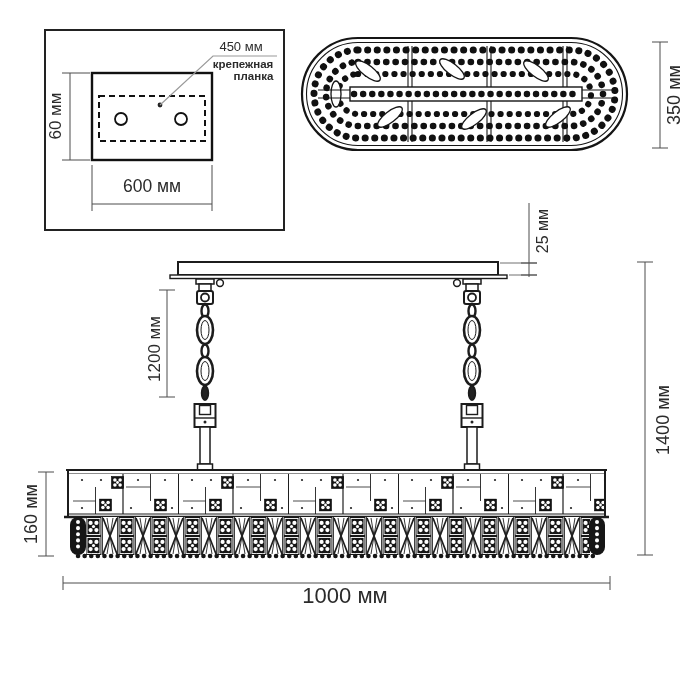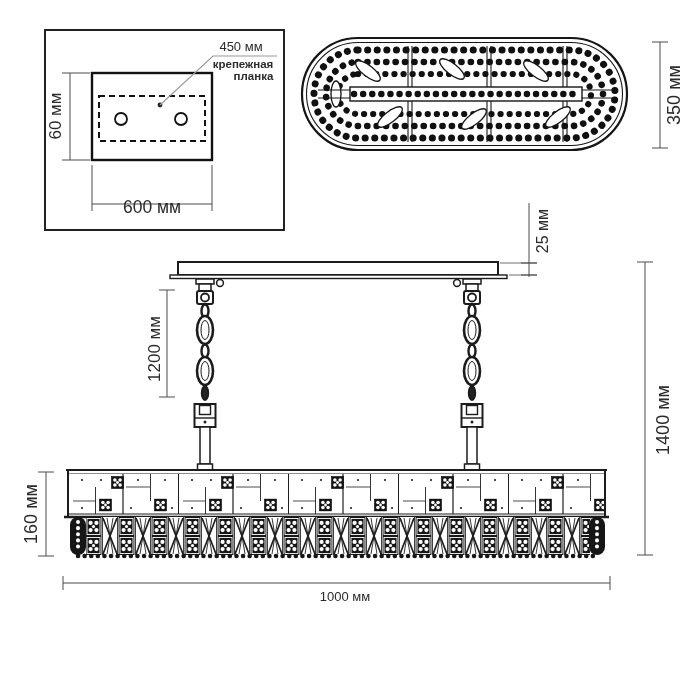--- a/index.html
+++ b/index.html
@@ -229,27 +229,27 @@
 
 <div class="hlabel" style="left:241px;top:46px;font-size:13px;">450 мм</div>
 
 <div class="caption" style="left:243px;top:70px;">
   <div>крепежная</div>
   <div>планка</div>
 </div>
 
 <div class="vlabel" style="left:56px;top:116px;font-size:17px;">60 мм</div>
 
-<div class="hlabel" style="left:152px;top:207px;font-size:17.5px;">600 мм</div>
+<div class="hlabel" style="left:152px;top:186px;font-size:17.5px;">600 мм</div>
 
 <div class="vlabel" style="left:674px;top:95px;font-size:18px;">350 мм</div>
 
 <div class="vlabel" style="left:543px;top:231px;font-size:16px;">25 мм</div>
 
 <div class="vlabel" style="left:155px;top:349px;font-size:17px;">1200 мм</div>
 
 <div class="vlabel" style="left:663px;top:420px;font-size:18px;">1400 мм</div>
 
 <div class="vlabel" style="left:31px;top:514px;font-size:18px;">160 мм</div>
 
-<div class="hlabel" style="left:345px;top:596px;font-size:13px;text-align:right;">1000 мм</div>
+<div class="hlabel" style="left:345px;top:596px;font-size:22px;text-align:right;">1000 мм</div>
 
 </div>
 
 </body></html>

